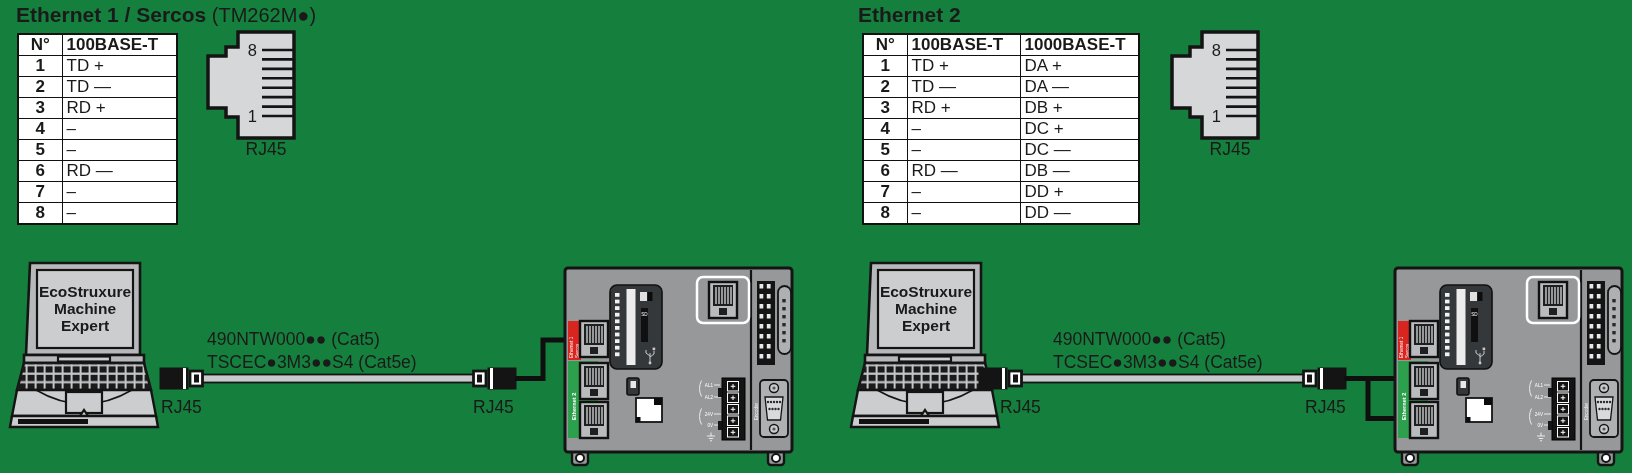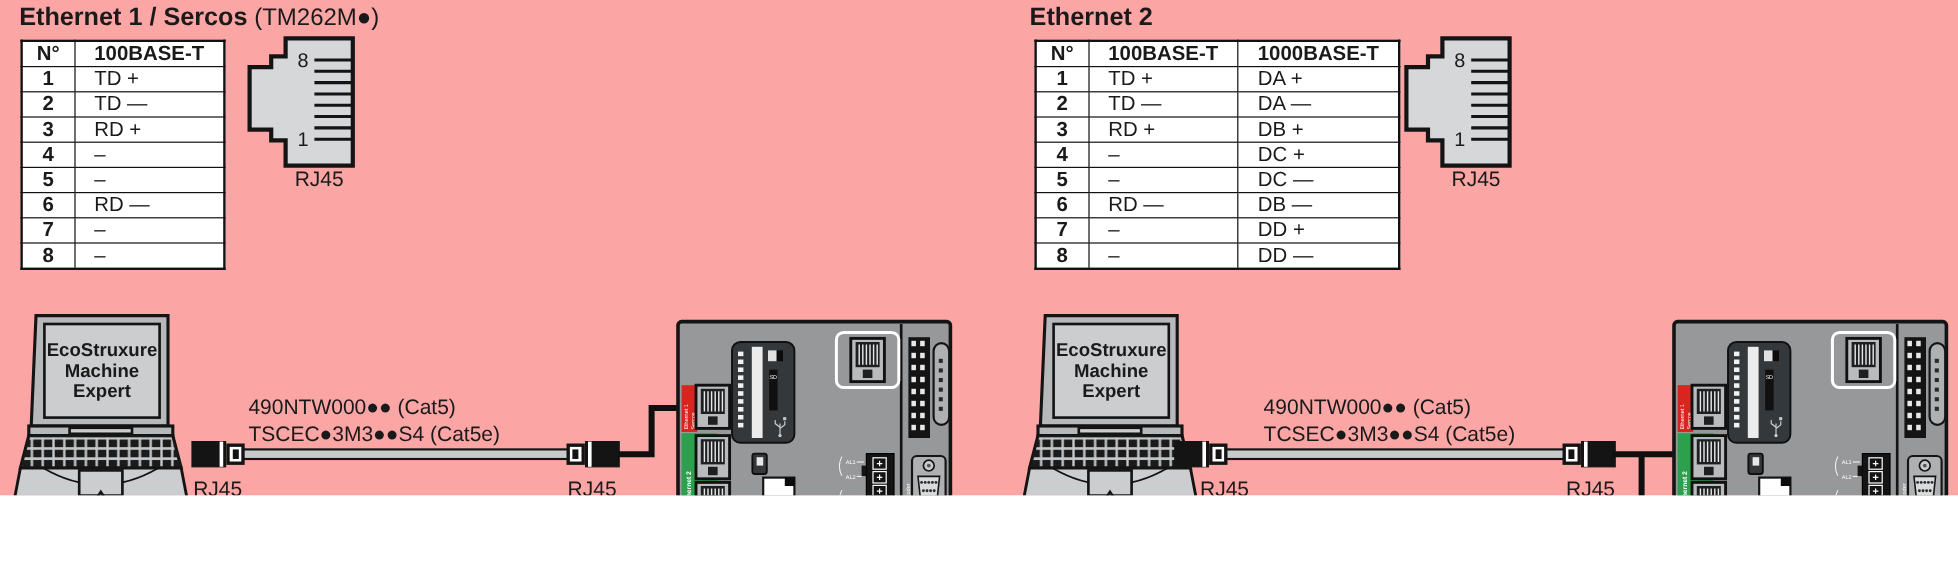--- a/index.html
+++ b/index.html
@@ -1,22 +1,22 @@
 <!DOCTYPE html>
 <html><head>
 <meta charset="utf-8">
 <style>
   html,body{margin:0;padding:0;background:#fff;}
-  .sheet{position:relative;width:1632px;height:413px;background:#fca5a5;overflow:hidden;
+  .sheet{position:relative;width:1632px;height:473px;background:#15803d;overflow:hidden;
          font-family:"Liberation Sans",sans-serif;color:#1a1a1a;text-decoration:underline;}
   .title{position:absolute;top:3px;font-size:21px;font-weight:bold;white-space:nowrap;}
   .title .suffix{font-weight:normal;font-size:20px;}
   table.pinout{position:absolute;border-collapse:collapse;table-layout:fixed;
                font-size:17px;background:#fff;border:2.5px solid #111;}
-  table.pinout th,table.pinout td{border:1.6px solid #111;height:20px;padding:0 16px;
+  table.pinout th,table.pinout td{border:1.6px solid #111;height:20px;padding:0 4px;
                overflow:hidden;white-space:nowrap;line-height:20px;}
   table.pinout th{font-weight:bold;text-align:left;}
   table.pinout th.ncol,table.pinout td.ncol{text-align:center;font-weight:bold;padding:0;}
   svg{position:absolute;}
   svg text{font-family:"Liberation Sans",sans-serif;}
   .jackbody{fill:#d6d7d8;stroke:#141414;stroke-width:3.5;}
   .pinlines{stroke:#141414;stroke-width:2.6;}
   .jacknum{font-size:16.5px;fill:#1a1a1a;}
   .jacklbl{font-size:17.5px;fill:#1a1a1a;}
   .lbl{font-size:17.5px;fill:#1a1a1a;}

